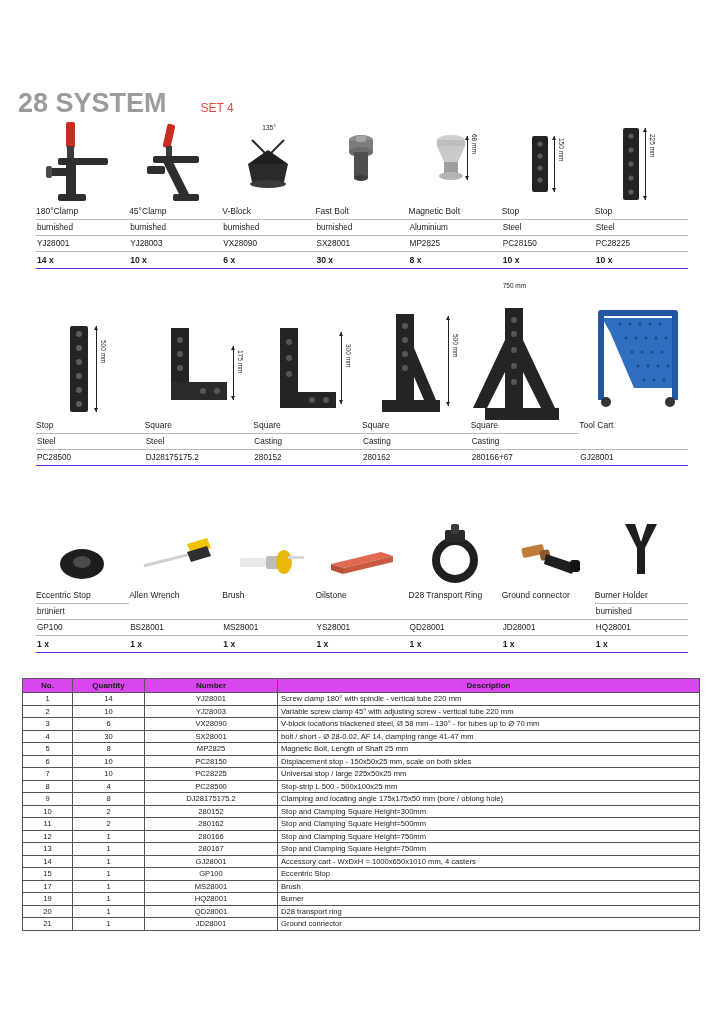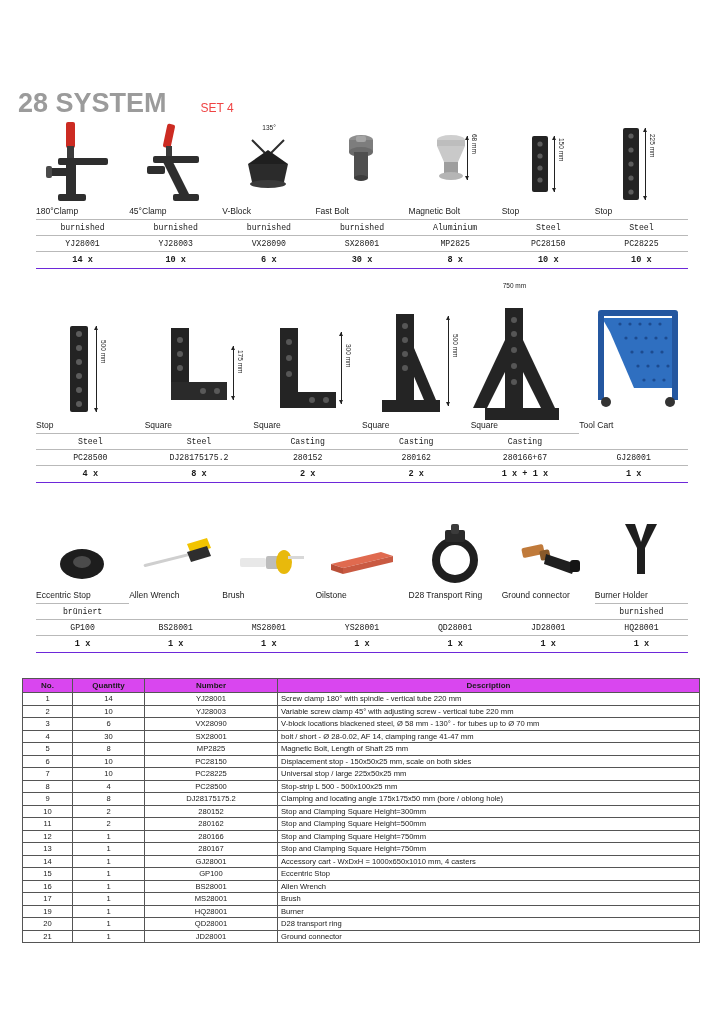--- a/index.html
+++ b/index.html
@@ -30,23 +30,22 @@
   
   .grid-block { position: absolute; left: 36px; width: 652px; }
   .row-imgs { display: flex; }
   .cell { flex: 1 1 0; text-align: center; position: relative; }
 
   .imgbox { height: 96px; position: relative; }
   .imgbox-tall { height: 132px; position: relative; }
   .imgbox-short { height: 82px; position: relative; }
   .tbl { width: 100%; border-collapse: collapse; table-layout: fixed; }
   .tbl td {
-    font-size: 8.2px; text-align: center; padding: 3px 1px;
+    font-size: 8.2px; padding: 3px 1px;
     border-top: 1px solid #b9b9b9;
-    font-family: Liberation Mono, monospace;
   }
   .tbl tr:last-child td { border-bottom: 1px solid #6d28d9; }
   .tbl td.qty { font-weight: bold; font-size: 8.6px; }
   .tbl td.empty { border-top: none; }
 
   .nm-row { display:flex; }
   .nm-row > div { flex:1 1 0; font-size:8.5px; padding-bottom:3px; }
 
   
   .dim {
@@ -389,28 +388,20 @@
       <td class="empty"></td>
     </tr>
     <tr>
       <td>PC28500</td>
       <td>DJ28175175.2</td>
       <td>280152</td>
       <td>280162</td>
       <td>280166+67</td>
       <td>GJ28001</td>
     </tr>
-    <tr>
-      <td class="qty">4 x</td>
-      <td class="qty">8 x</td>
-      <td class="qty">2 x</td>
-      <td class="qty">2 x</td>
-      <td class="qty">1 x + 1 x</td>
-      <td class="qty">1 x</td>
-    </tr>
   </tbody>
     </table>
 </div>
 
 <div class="grid-block" style="top:508px;">
   <div class="row-imgs">
 
     <div class="cell">
       <div class="imgbox-short">
         <svg width="93" height="82" viewBox="0 0 93 82">
@@ -619,26 +610,20 @@
           <td class="c">GJ28001</td>
           <td class="l">Accessory cart - WxDxH = 1000x650x1010 mm, 4 casters</td>
         </tr>
         <tr>
           <td class="c">15</td>
           <td class="c">1</td>
           <td class="c">GP100</td>
           <td class="l">Eccentric Stop</td>
         </tr>
         <tr>
-          <td class="c">16</td>
-          <td class="c">1</td>
-          <td class="c">BS28001</td>
-          <td class="l">Allen Wrench</td>
-        </tr>
-        <tr>
           <td class="c">17</td>
           <td class="c">1</td>
           <td class="c">MS28001</td>
           <td class="l">Brush</td>
         </tr>
         <tr>
           <td class="c">19</td>
           <td class="c">1</td>
           <td class="c">HQ28001</td>
           <td class="l">Burner</td>

